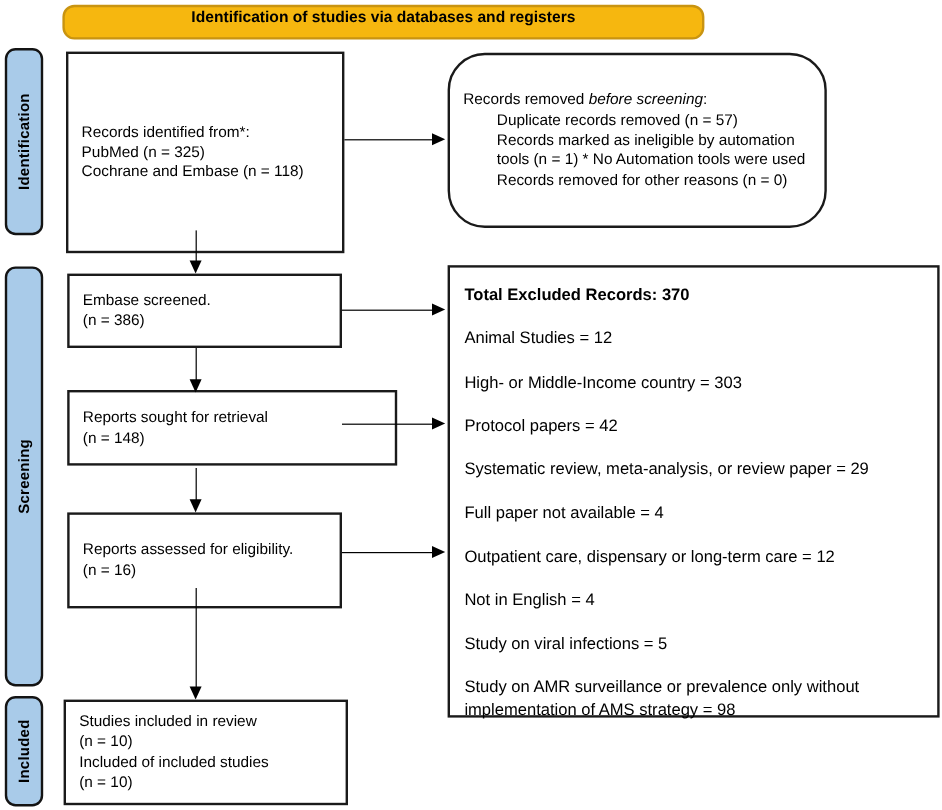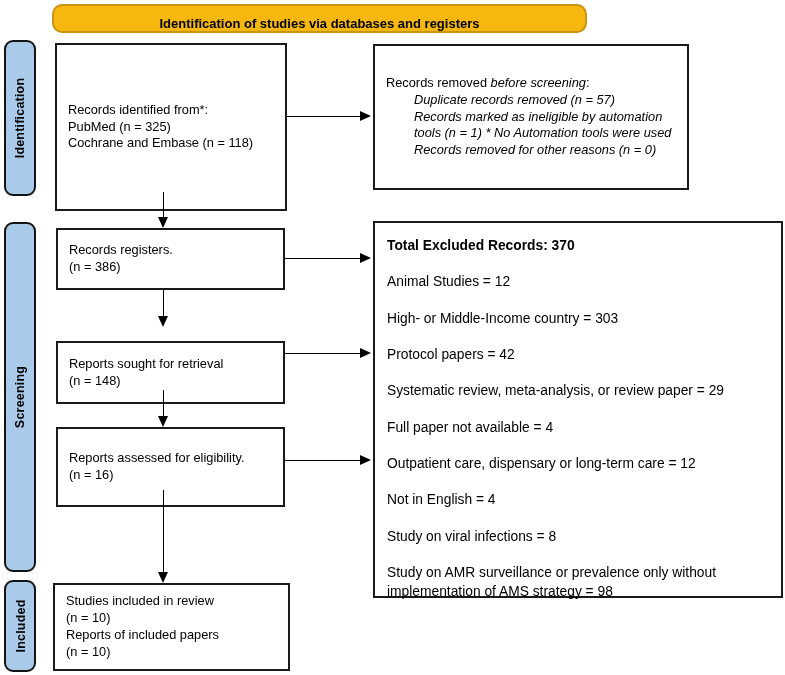--- a/index.html
+++ b/index.html
@@ -4,40 +4,40 @@
 <style>
   html,body{margin:0;padding:0;background:#fff;}
   .canvas{
     position:relative;width:785px;height:675px;background:#ffffff;
     font-family:"Liberation Sans","DejaVu Sans",sans-serif;color:#000;
     overflow:hidden;
   }
   .banner{
     position:absolute;left:52px;top:4px;width:535px;height:29px;
     background:#F6B70F;border:2px solid #C99411;border-radius:10px;
-    display:flex;align-items:flex-end;justify-content:center;
+    display:flex;align-items:flex-start;justify-content:center;
     font-weight:bold;font-size:13px;box-sizing:border-box;
   }
   .sidebar{
     position:absolute;left:4px;width:32px;background:#A9CBE9;
     border:2px solid #141414;border-radius:9px;box-sizing:border-box;
     display:flex;align-items:center;justify-content:center;
   }
   .sidebar span{
     transform:rotate(-90deg);white-space:nowrap;
     font-weight:bold;font-size:12.5px;letter-spacing:.2px;
   }
   .flowbox{
     position:absolute;background:#fff;border:2px solid #1a1a1a;
     box-sizing:border-box;display:flex;flex-direction:column;justify-content:center;
     font-size:12.8px;line-height:1.32;padding:6px 8px 6px 11px;
   }
   .flowbox div{margin:0;}
-  .removedbox{justify-content:center;font-size:12.8px;}
-  .removedbox .indent{margin-left:28px;font-style:italic;}
+  .removedbox{justify-content:center;font-size:12.8px;border-radius:31px;}
+  .removedbox .indent{margin-left:28px;}
   .excluded{
     justify-content:flex-start;padding:13px 12px 8px 13px;font-size:13.8px;line-height:1.4;
   }
   .excluded p{margin:0 0 17px 0;}
   .excluded .xtitle{font-weight:bold;}
   .hline{position:absolute;height:0;border-top:1.6px solid #000;}
   .vline{position:absolute;width:0;border-left:1.6px solid #000;}
   .head-right{
     position:absolute;width:0;height:0;
     border-left:11px solid #000;border-top:5.5px solid transparent;border-bottom:5.5px solid transparent;
@@ -78,51 +78,51 @@
       <span>Records removed </span><span class="italic">before screening</span><span>:</span>
     </div>
     <div class="indent">
       <div>Duplicate records removed (n = 57)</div>
       <div>Records marked as ineligible by automation tools (n = 1) * No Automation tools were used</div>
       <div>Records removed for other reasons (n = 0)</div>
     </div>
   </div>
 
   <div class="flowbox" style="left:56px;top:228px;width:229px;height:62px;">
-    <div>Records registers.</div>
+    <div>Embase screened.</div>
     <div>(n = 386)</div>
   </div>
 
-  <div class="flowbox" style="left:56px;top:341px;width:229px;height:63px;">
+  <div class="flowbox" style="left:56px;top:325px;width:275px;height:63px;">
     <div>Reports sought for retrieval</div>
     <div>(n = 148)</div>
   </div>
 
   <div class="flowbox" style="left:56px;top:427px;width:229px;height:80px;">
     <div>Reports assessed for eligibility.</div>
     <div>(n = 16)</div>
   </div>
 
   <div class="flowbox" style="left:53px;top:583px;width:237px;height:88px;">
     <div>Studies included in review</div>
     <div>(n = 10)</div>
-    <div>Reports of included papers</div>
+    <div>Included of included studies</div>
     <div>(n = 10)</div>
   </div>
 
   <div class="flowbox excluded" style="left:373px;top:221px;width:410px;height:377px;padding-left:12px;">
     <p class="xtitle">Total Excluded Records: 370</p>
     <p>Animal Studies = 12</p>
     <p>High- or Middle-Income country = 303</p>
     <p>Protocol papers = 42</p>
     <p>Systematic review, meta-analysis, or review paper = 29</p>
     <p>Full paper not available = 4</p>
     <p>Outpatient care, dispensary or long-term care = 12</p>
     <p>Not in English = 4</p>
-    <p>Study on viral infections = 8</p>
+    <p>Study on viral infections = 5</p>
     <p>Study on AMR surveillance or prevalence only without implementation of AMS strategy = 98</p>
   </div>
 
   <div class="hline" style="left:287px;top:116px;width:74px;"></div>
   <div class="head-right" style="left:360px;top:111px;"></div>
 
   <div class="hline" style="left:285px;top:258px;width:76px;"></div>
   <div class="head-right" style="left:360px;top:253px;"></div>
 
   <div class="hline" style="left:285px;top:353px;width:76px;"></div>

